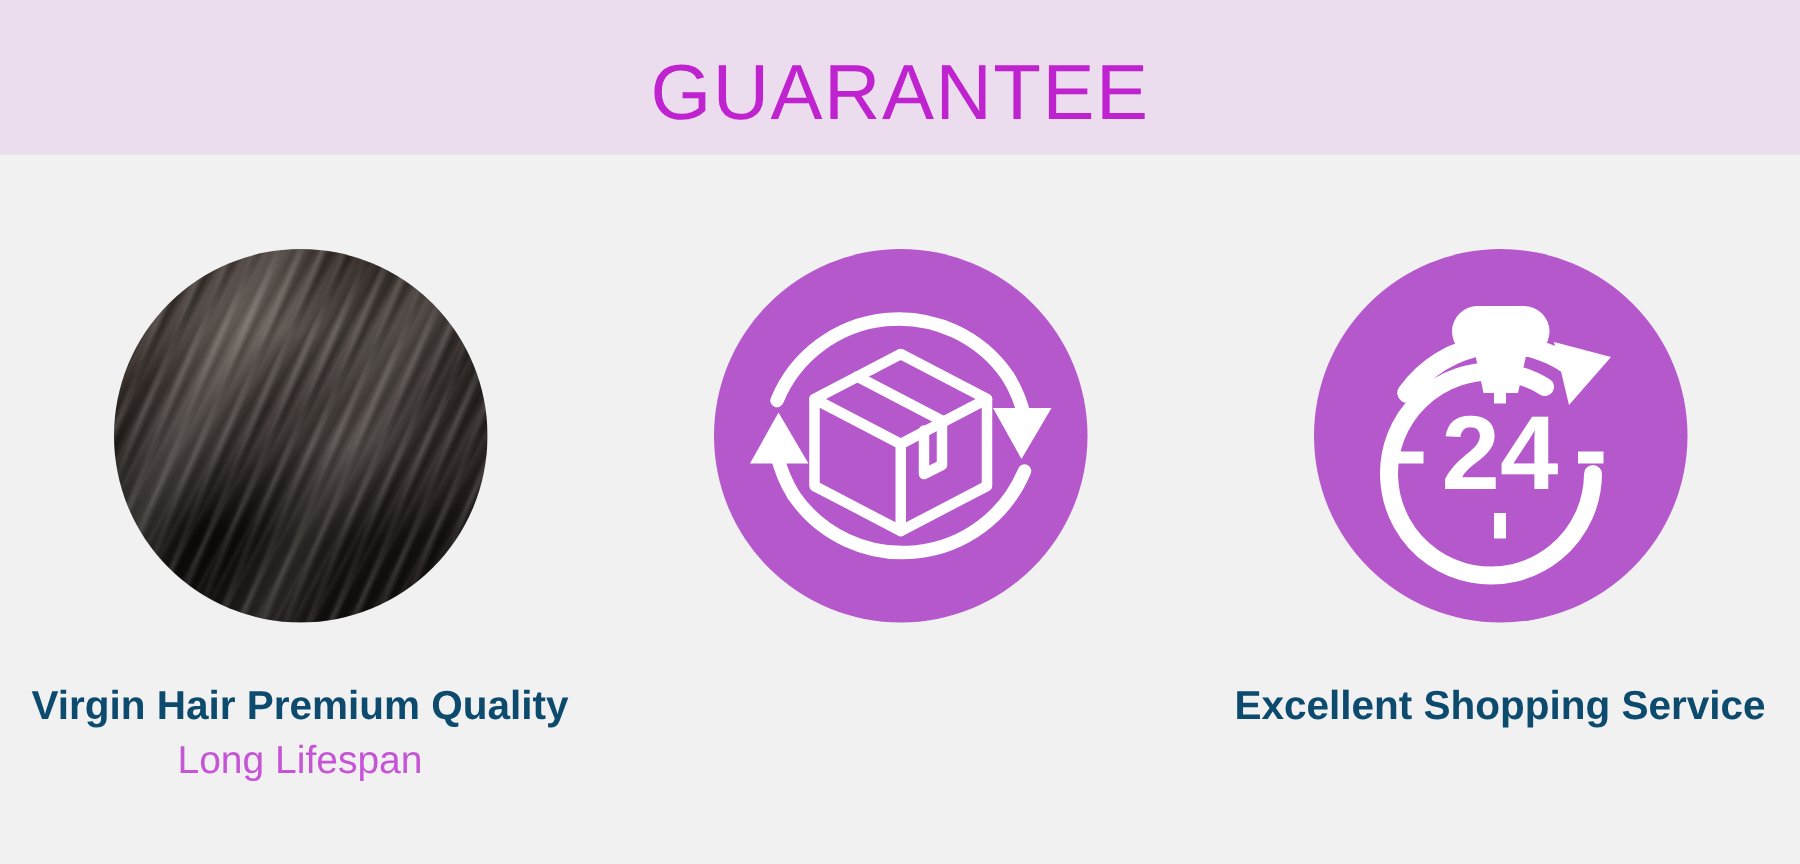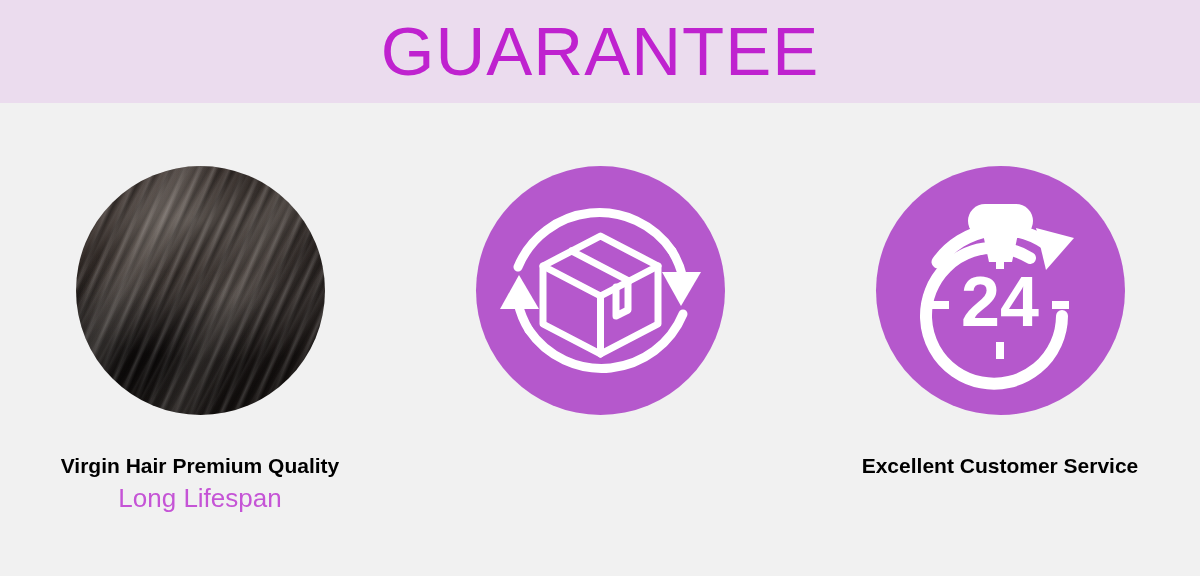--- a/index.html
+++ b/index.html
@@ -26,28 +26,28 @@
     position: absolute;
     left: 0;
     top: 0;
     width: 1200px;
     height: 103px;
     background: #ebdcee;
   }
   .header-title {
     position: absolute;
     left: 0;
-    top: 0;
+    top: 10px;
     width: 1200px;
     height: 103px;
     display: flex;
     align-items: center;
     justify-content: center;
     font-family: "Liberation Sans", sans-serif;
-    font-size: 69px;
+    font-size: 52px;
     font-weight: 300;
     letter-spacing: 1px;
     color: #bf22cf;
     line-height: 1;
     white-space: nowrap;
     -webkit-font-smoothing: antialiased;
   }
 
   
   .columns {
@@ -133,23 +133,23 @@
   }
 
   
   .caption {
     margin-top: 38px;
     text-align: center;
     line-height: 1.26;
   }
   .caption-title {
     font-family: "Liberation Sans", sans-serif;
-    font-size: 21px;
+    font-size: 27px;
     font-weight: bold;
-    color: #000000;
+    color: #0c4a6e;
     white-space: nowrap;
     display: block;
   }
   .caption-sub {
     font-family: "Liberation Sans", sans-serif;
     font-size: 26px;
     font-weight: normal;
     color: #c554d6;
     white-space: nowrap;
     display: block;
@@ -225,18 +225,18 @@
 
           <rect x="120" y="86" width="8" height="17" fill="#ffffff"></rect>
           <rect x="120" y="176" width="8" height="17" fill="#ffffff"></rect>
           <rect x="56" y="135" width="17" height="8" fill="#ffffff"></rect>
           <rect x="176" y="135" width="17" height="8" fill="#ffffff"></rect>
 
           <text x="124" y="160" text-anchor="middle" font-family="Liberation Sans, sans-serif" font-size="70" font-weight="bold" fill="#ffffff">24</text>
         </svg>
       </div>
       <div class="caption">
-        <span class="caption-title">Excellent Customer Service</span>
+        <span class="caption-title">Excellent Shopping Service</span>
       </div>
     </div>
 
   </div>
 </div>
 
 </body></html>

